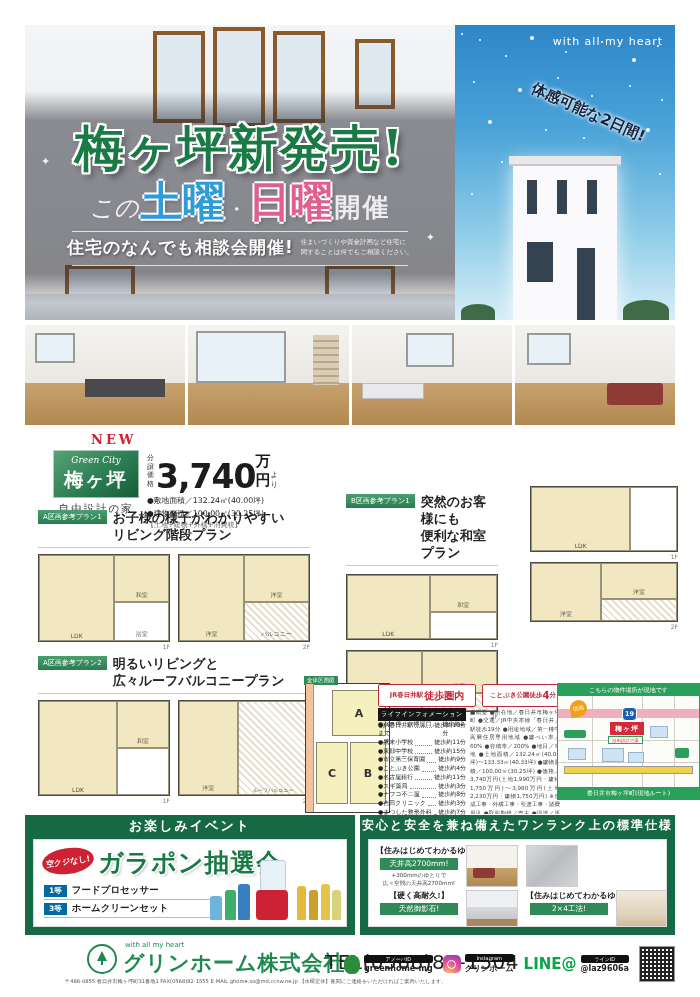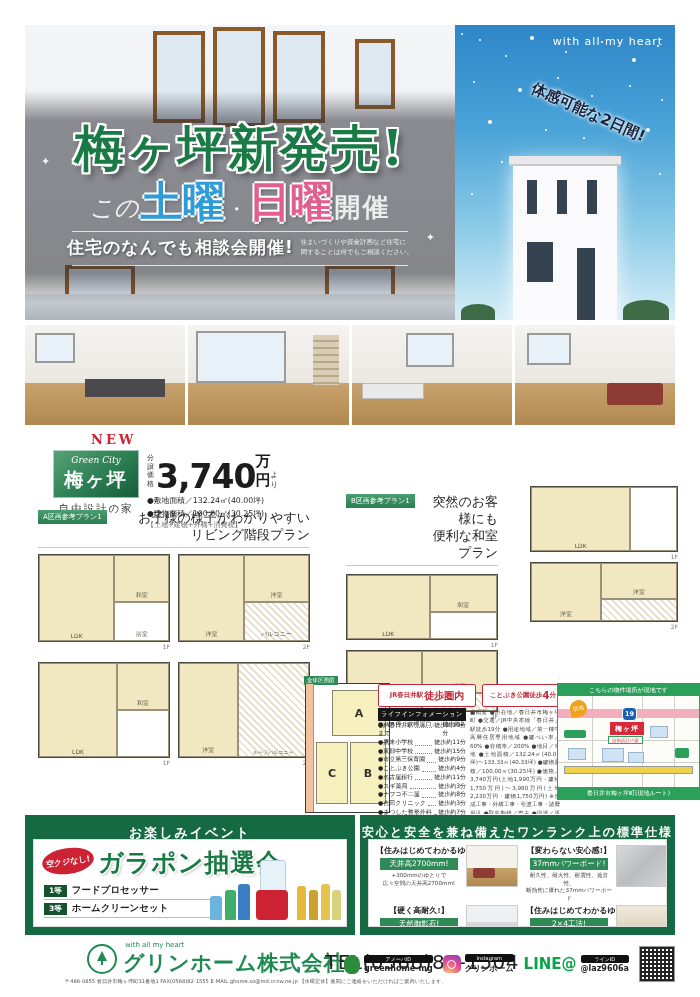--- a/index.html
+++ b/index.html
@@ -74,22 +74,22 @@
   .price-unit{font-size:15px;font-weight:bold;color:#1c1c1c;margin-bottom:2px;}
   .price-more{font-size:7.5px;color:#333;margin-bottom:2px;}
   .area-line{font-size:7.8px;color:#222;margin-top:2.5px;white-space:nowrap;}
   .price-note{font-size:7px;color:#666;margin-top:1px;}
   .headline{position:absolute;left:212px;top:8px;width:440px;text-align:center;font-size:23px;
       font-weight:bold;color:#2b2b2b;letter-spacing:1.5px;}
 
   
   .phead{display:flex;align-items:flex-start;gap:6px;border-bottom:1px solid #c9c9c9;padding-bottom:3px;}
   .ptag{background:linear-gradient(180deg,#4a9e6f,#2a7d4f);color:#fff;font-size:7px;padding:2px 5px;white-space:nowrap;}
-  .pcap{flex:1;text-align:right;font-family:"DejaVu Serif","Liberation Serif",serif;
-      font-size:13px;font-weight:normal;color:#232323;line-height:1.3;}
+  .pcap{flex:1;text-align:left;font-family:"DejaVu Serif","Liberation Serif",serif;
+      font-size:13px;font-weight:bold;color:#232323;line-height:1.3;}
   .planblk{position:absolute;}
   .plan-row{display:flex;gap:8px;margin-top:6px;}
   .floor{position:relative;background:#fbfaf3;border:1.5px solid #4a4a42;box-sizing:border-box;flex:1;}
   .room{position:absolute;background:#f1e8c2;border:1px solid #9a917a;box-sizing:border-box;font-size:6px;
       color:#55503f;display:flex;align-items:flex-end;justify-content:center;padding-bottom:1px;overflow:hidden;}
   .room.white{background:#fff;}
   .room.hatch{background:repeating-linear-gradient(45deg,#e7e2cf 0 2px,#fff 2px 5px);}
   .ftag{font-size:6px;color:#777;text-align:right;margin-top:1px;}
 
   
@@ -120,31 +120,31 @@
       transform:rotate(-10deg);color:#fff;font-size:5.5px;display:flex;align-items:center;justify-content:center;}
   .sitebox{position:absolute;top:26px;left:52px;background:#d6293a;color:#fff;font-size:7px;font-weight:bold;
       padding:1.5px 5px;letter-spacing:1px;}
   .sitesub{position:absolute;top:40px;left:50px;background:#fff;border:1px solid #2aa05a;color:#d6293a;
       font-size:4.5px;padding:.5px 3px;}
   .gboxm{position:absolute;background:#2aa05a;border-radius:2px;}
   .bboxm{position:absolute;background:#cfe3f5;border:1px solid #9ab4cc;}
 
   
   .panel{position:absolute;top:815px;height:120px;background:#166a43;box-sizing:border-box;}
-  .panel-h{color:#fff;text-align:center;font-size:13px;font-weight:bold;letter-spacing:2px;margin-top:9px;
+  .panel-h{color:#fff;text-align:center;font-size:13px;font-weight:bold;letter-spacing:2px;margin-top:2px;
       font-family:"DejaVu Serif","Liberation Serif",serif;}
   .panel-box{position:absolute;left:8px;right:8px;top:24px;bottom:8px;background:#fff;border:1px solid #dcdcdc;overflow:hidden;}
   .nokuji{position:absolute;left:8px;top:8px;width:52px;height:26px;background:#cc2233;border-radius:50%;
       transform:rotate(-8deg);color:#fff;font-size:8px;font-weight:bold;display:flex;align-items:center;justify-content:center;}
   .garapon{position:absolute;left:64px;top:6px;font-size:25px;font-weight:bold;color:#1a7a45;letter-spacing:1px;
       font-family:"DejaVu Serif","Liberation Serif",serif;
       text-shadow:-1.5px 0 #fff,1.5px 0 #fff,0 -1.5px #fff,0 1.5px #fff,2px 2px 3px rgba(0,0,0,.25);}
   .prizes{position:absolute;left:10px;top:42px;width:178px;}
   .prow{display:flex;align-items:center;gap:5px;border-bottom:1px solid #b9b9b9;padding:2px 0;}
-  .prank{background:#14532d;color:#fff;font-size:7.5px;padding:1px 5px;font-weight:bold;}
+  .prank{background:#0369a1;color:#fff;font-size:7.5px;padding:1px 5px;font-weight:bold;}
   .pitem{font-size:9.5px;font-weight:bold;color:#222;}
   .blender{position:absolute;right:58px;bottom:6px;width:32px;height:60px;}
   .blender .jar{position:absolute;top:0;left:4px;width:24px;height:30px;background:#e7f2f8;border:1px solid #bcd;border-radius:3px 3px 0 0;}
   .blender .base{position:absolute;bottom:0;left:0;width:32px;height:30px;background:#cc2233;border-radius:4px;}
   .bottle{position:absolute;border-radius:3px 3px 1px 1px;}
   .spec-grid{display:grid;grid-template-columns:1fr 1fr;gap:3px 8px;padding:5px 7px;}
   .spec-item{display:flex;gap:4px;align-items:flex-start;}
   .spec-txt{width:86px;text-align:center;}
   .spec-title{font-family:"DejaVu Serif","Liberation Serif",serif;font-size:8px;font-weight:bold;color:#222;white-space:nowrap;}
   .spec-bar{background:#2f8a58;color:#fff;font-size:7.5px;margin:2px 4px;padding:1px 0;}
@@ -333,20 +333,27 @@
     <div class="ftag">1F</div>
     <div class="floor" style="height:60px;margin-top:2px;">
       <div class="room" style="left:0;top:0;width:48%;height:100%;">洋室</div>
       <div class="room" style="right:0;top:0;width:52%;height:62%;">洋室</div>
       <div class="room hatch" style="right:0;bottom:0;width:52%;height:38%;"></div>
     </div>
     <div class="ftag">2F</div>
   </div>
 
   <div class="planblk" style="left:38px;top:656px;width:272px;">
+    <div class="phead">
+      <span class="ptag">A区画参考プラン2</span>
+      <span class="pcap">
+        <span>明るいリビングと</span><br>
+        <span>広々ルーフバルコニープラン</span>
+      </span>
+    </div>
     <div class="plan-row">
       <div style="flex:1">
         <div class="floor" style="height:96px;">
           <div class="room" style="left:0;top:0;width:60%;height:100%;">LDK</div>
           <div class="room" style="right:0;top:0;width:40%;height:50%;">和室</div>
           <div class="room white" style="right:0;bottom:0;width:40%;height:50%;"></div>
         </div>
         <div class="ftag">1F</div>
       </div>
       <div style="flex:1">
@@ -502,28 +509,20 @@
             <div class="spec-desc">
               <span>+300mmのゆとりで</span><br>
               <span>広々空間の天井高2700mm!</span>
             </div>
           </div>
           <div class="spec-photo sp1">
               <div class="sofa-mini"></div>
             </div>
         </div>
         <div class="spec-item">
-          <div class="spec-txt">
-            <div class="spec-title">【変わらない安心感!】</div>
-            <div class="spec-bar">37mmパワーボード!</div>
-            <div class="spec-desc">
-              <span>耐久性、耐火性、耐震性、遮音性、</span><br>
-              <span>断熱性に優れた37mmパワーボード</span>
-            </div>
-          </div>
           <div class="spec-photo sp2"></div>
         </div>
         <div class="spec-item">
           <div class="spec-txt">
             <div class="spec-title">【硬く高耐久!】</div>
             <div class="spec-bar">天然御影石!</div>
 
           </div>
           <div class="spec-photo sp3"></div>
         </div>

